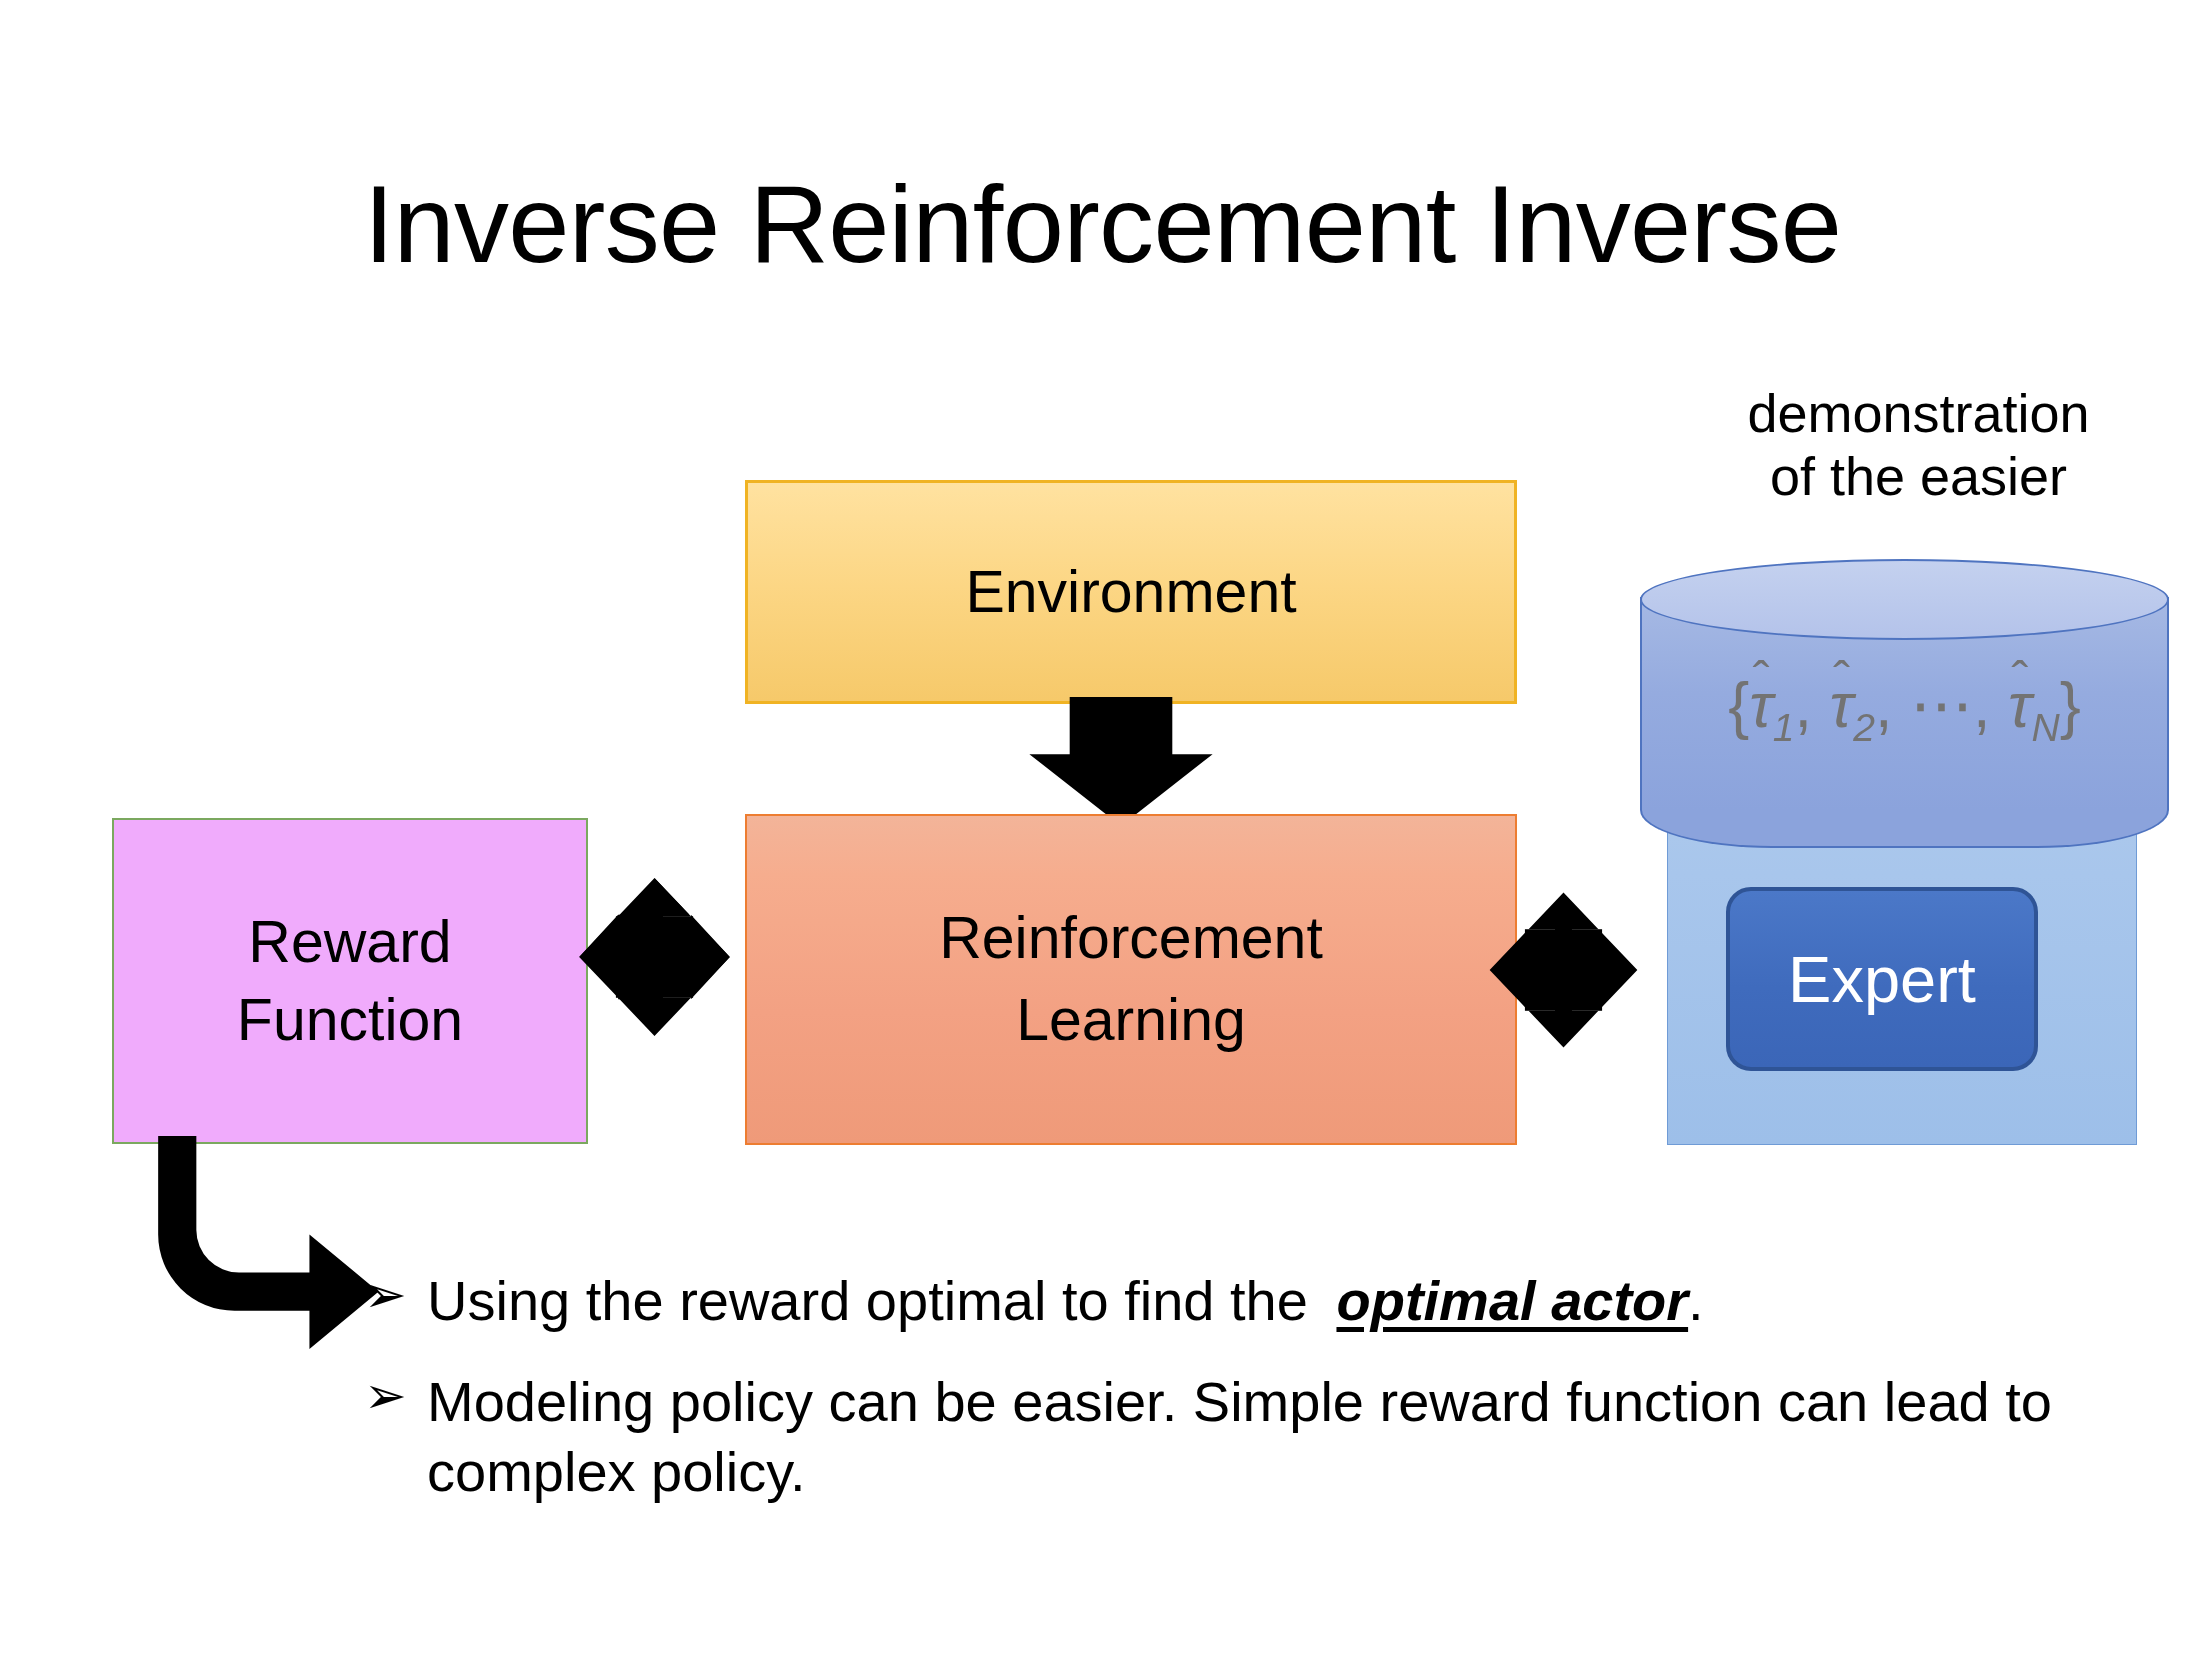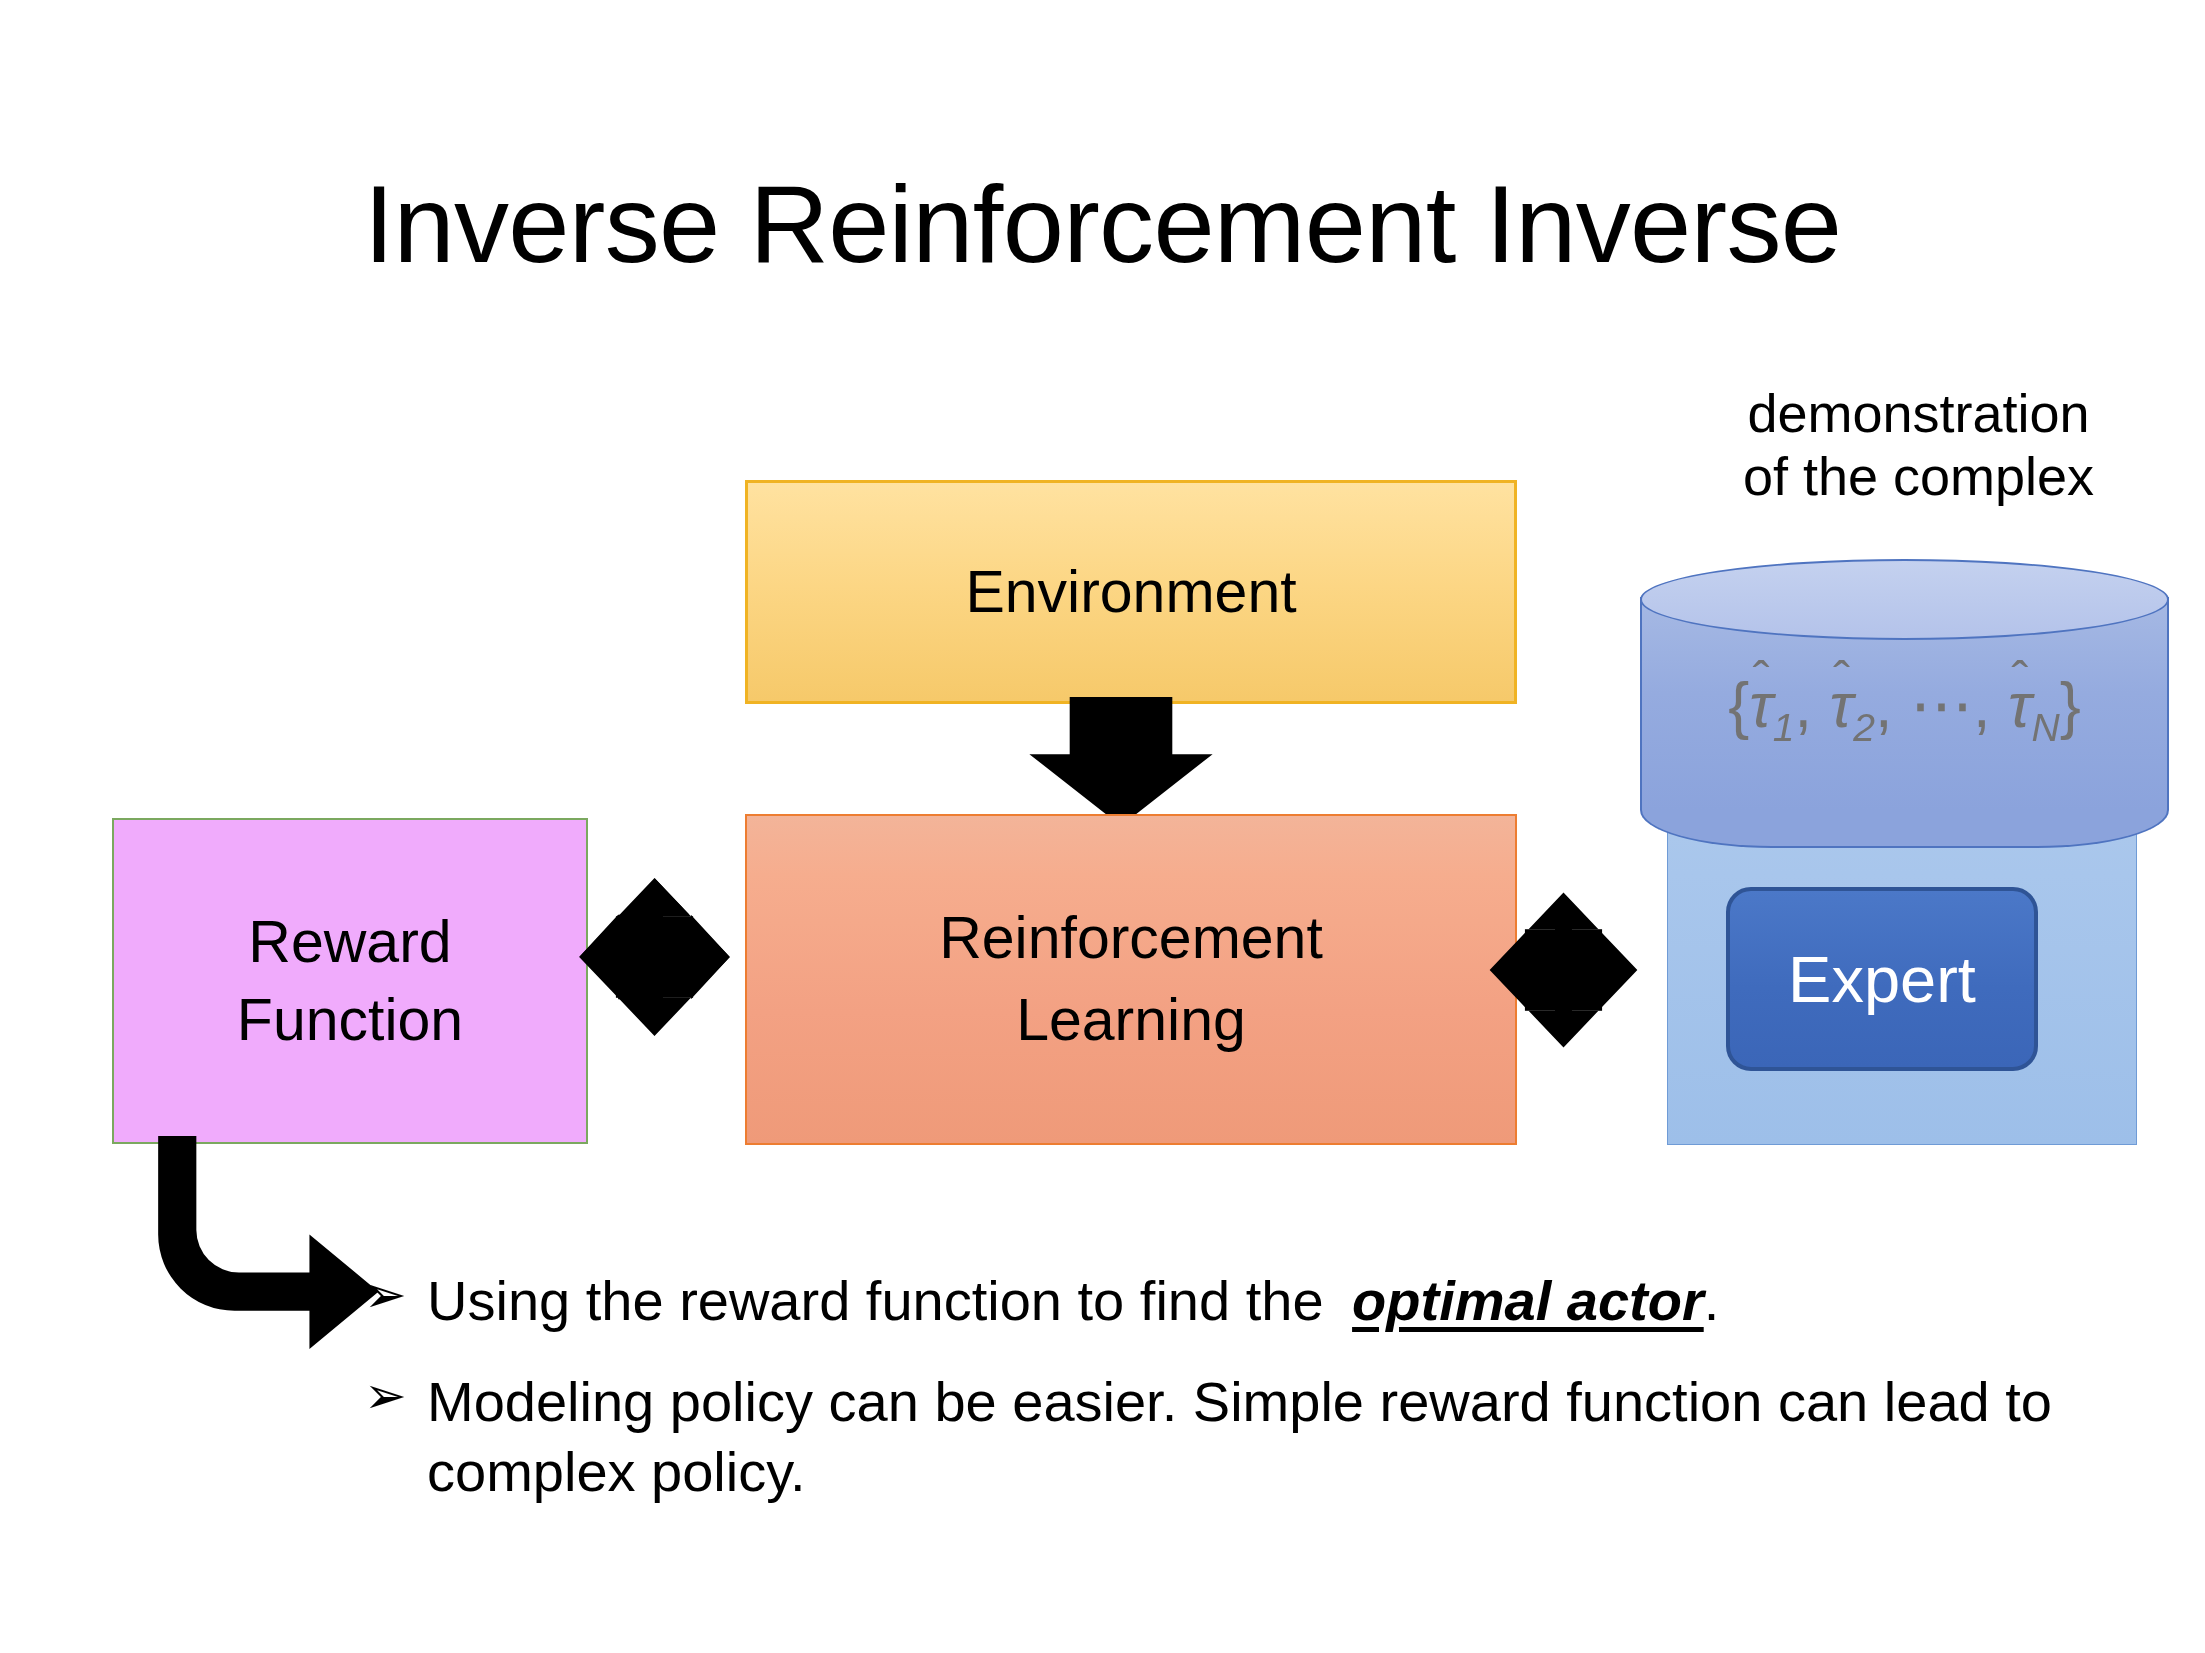--- a/index.html
+++ b/index.html
@@ -329,21 +329,21 @@
         <polygon points="102.5,213 150,163 114,163 114,107.5 91,107.5 91,163 55,163"></polygon>
         <polygon points="203,107.5 153,55 153,91 50,91 50,124 153,124 153,160"></polygon>
         <polygon points="2,107.5 52,55 52,91 155,91 155,124 52,124 52,160"></polygon>
         <rect x="50" y="52" width="105" height="111"></rect>
       </g>
     </svg>
   </div>
 
   <div id="demo-caption">
     <div>demonstration</div>
-    <div>of the complex</div>
+    <div>of the easier</div>
   </div>
 
   <div id="expert-panel"></div>
 
   <div id="cylinder">
     <div id="cyl-bottom"></div>
     <div id="cyl-body"></div>
     <div id="cyl-top"></div>
     <div id="cyl-label">
       <span>{</span><span class="hatwrap"><span class="hatmark">̂</span><span class="mi">τ</span></span><span class="sub">1</span><span>,</span>&nbsp;<span class="hatwrap"><span class="hatmark">̂</span><span class="mi">τ</span></span><span class="sub">2</span><span>,</span>&nbsp;<span>⋯</span><span>,</span>&nbsp;<span class="hatwrap"><span class="hatmark">̂</span><span class="mi">τ</span></span><span class="sub">N</span><span>}</span>
@@ -368,21 +368,21 @@
         L 206,238
         L 104,238
         A 104,104 0 0 1 0,134
         Z"></path>
     </svg>
   </div>
 
   <div id="bullets">
     <div class="bullet-row">
       <span class="bullet-mark">➢</span>
-      <span class="bullet-text"><span>Using the reward function to find the </span><span class="emph">optimal actor</span><span>.</span></span>
+      <span class="bullet-text"><span>Using the reward optimal to find the </span><span class="emph">optimal actor</span><span>.</span></span>
     </div>
     <div class="bullet-row">
       <span class="bullet-mark">➢</span>
       <span class="bullet-text">Modeling policy can be easier. Simple reward function can lead to complex policy.</span>
     </div>
   </div>
 
 </div>
 
 

